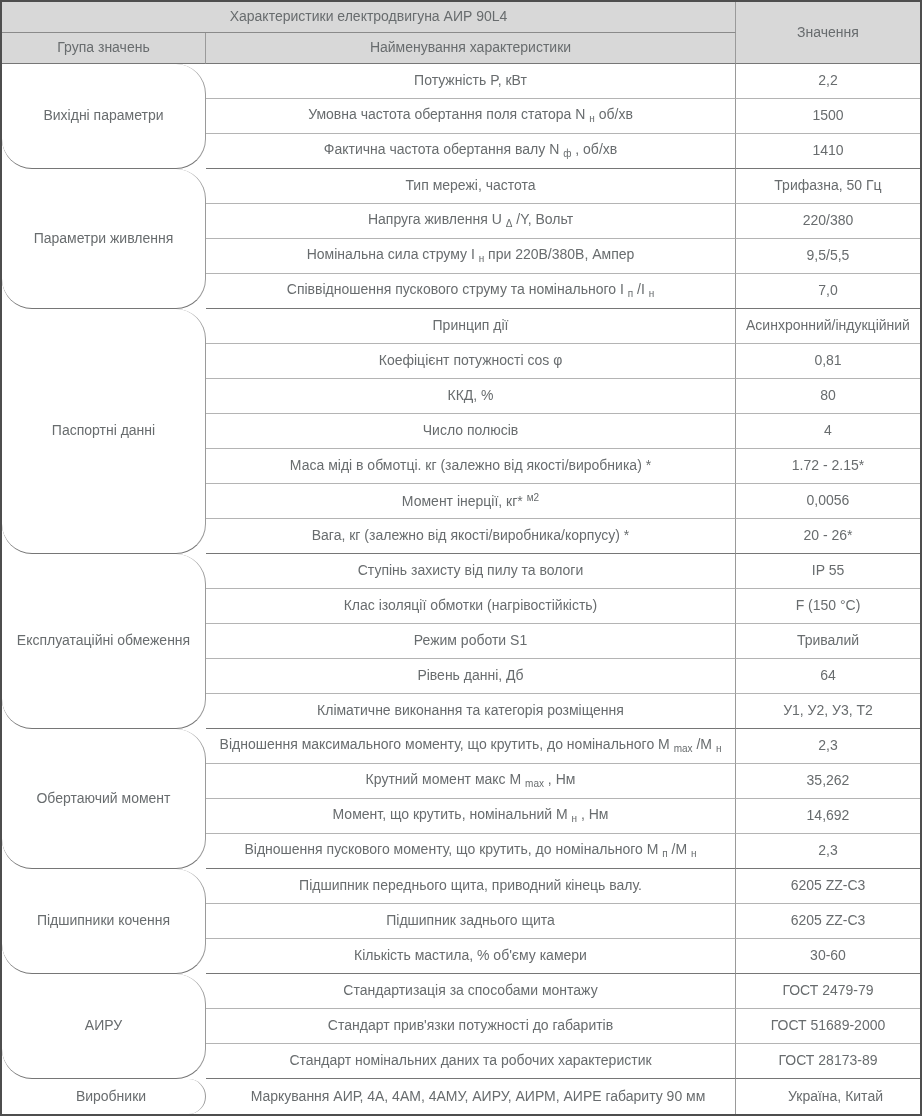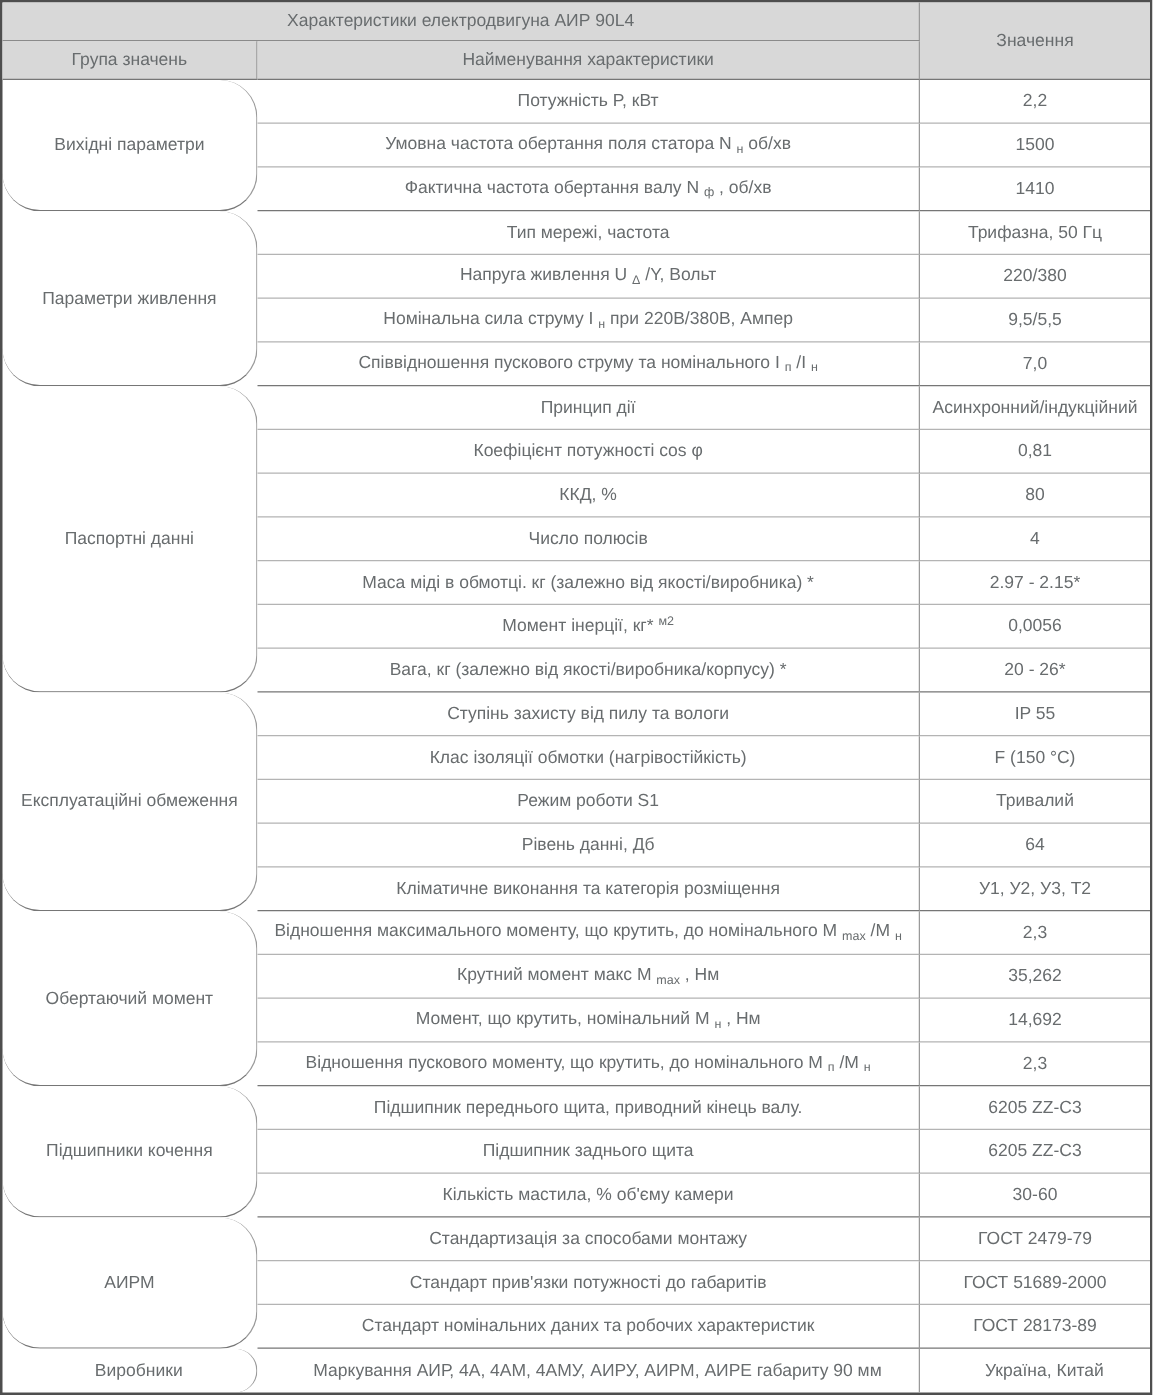--- a/index.html
+++ b/index.html
@@ -112,21 +112,21 @@
         <tr>
           <td class="name-cell"><span>ККД, %</span></td>
           <td class="value-cell">80</td>
         </tr>
         <tr>
           <td class="name-cell"><span>Число полюсів</span></td>
           <td class="value-cell">4</td>
         </tr>
         <tr>
           <td class="name-cell"><span>Маса міді в обмотці. кг (залежно від якості/виробника) *</span></td>
-          <td class="value-cell">2.97 - 2.15*</td>
+          <td class="value-cell">1.72 - 2.15*</td>
         </tr>
         <tr>
           <td class="name-cell"><span>Момент інерції, кг* </span><span class="sup">м2</span></td>
           <td class="value-cell">0,0056</td>
         </tr>
         <tr class="group-end">
           <td class="name-cell"><span>Вага, кг (залежно від якості/виробника/корпусу) *</span></td>
           <td class="value-cell">20 - 26*</td>
         </tr>
         <tr>
@@ -174,21 +174,21 @@
         </tr>
         <tr>
           <td class="name-cell"><span>Підшипник заднього щита</span></td>
           <td class="value-cell">6205 ZZ-C3</td>
         </tr>
         <tr class="group-end">
           <td class="name-cell"><span>Кількість мастила, % об'єму камери</span></td>
           <td class="value-cell">30-60</td>
         </tr>
         <tr>
-          <td class="group-cell" rowspan="3">АИРМ</td>
+          <td class="group-cell" rowspan="3">АИРУ</td>
           <td class="name-cell"><span>Стандартизація за способами монтажу</span></td>
           <td class="value-cell">ГОСТ 2479-79</td>
         </tr>
         <tr>
           <td class="name-cell"><span>Стандарт прив'язки потужності до габаритів</span></td>
           <td class="value-cell">ГОСТ 51689-2000</td>
         </tr>
         <tr class="group-end">
           <td class="name-cell"><span>Стандарт номінальних даних та робочих характеристик</span></td>
           <td class="value-cell">ГОСТ 28173-89</td>

